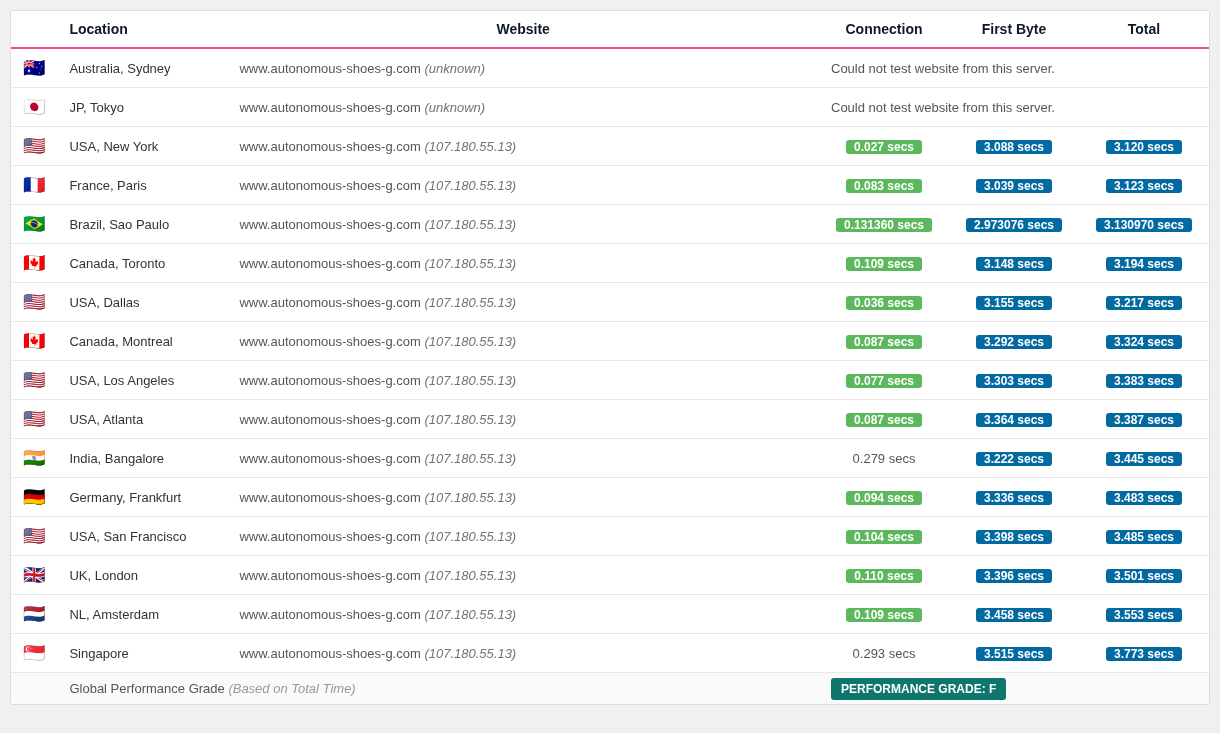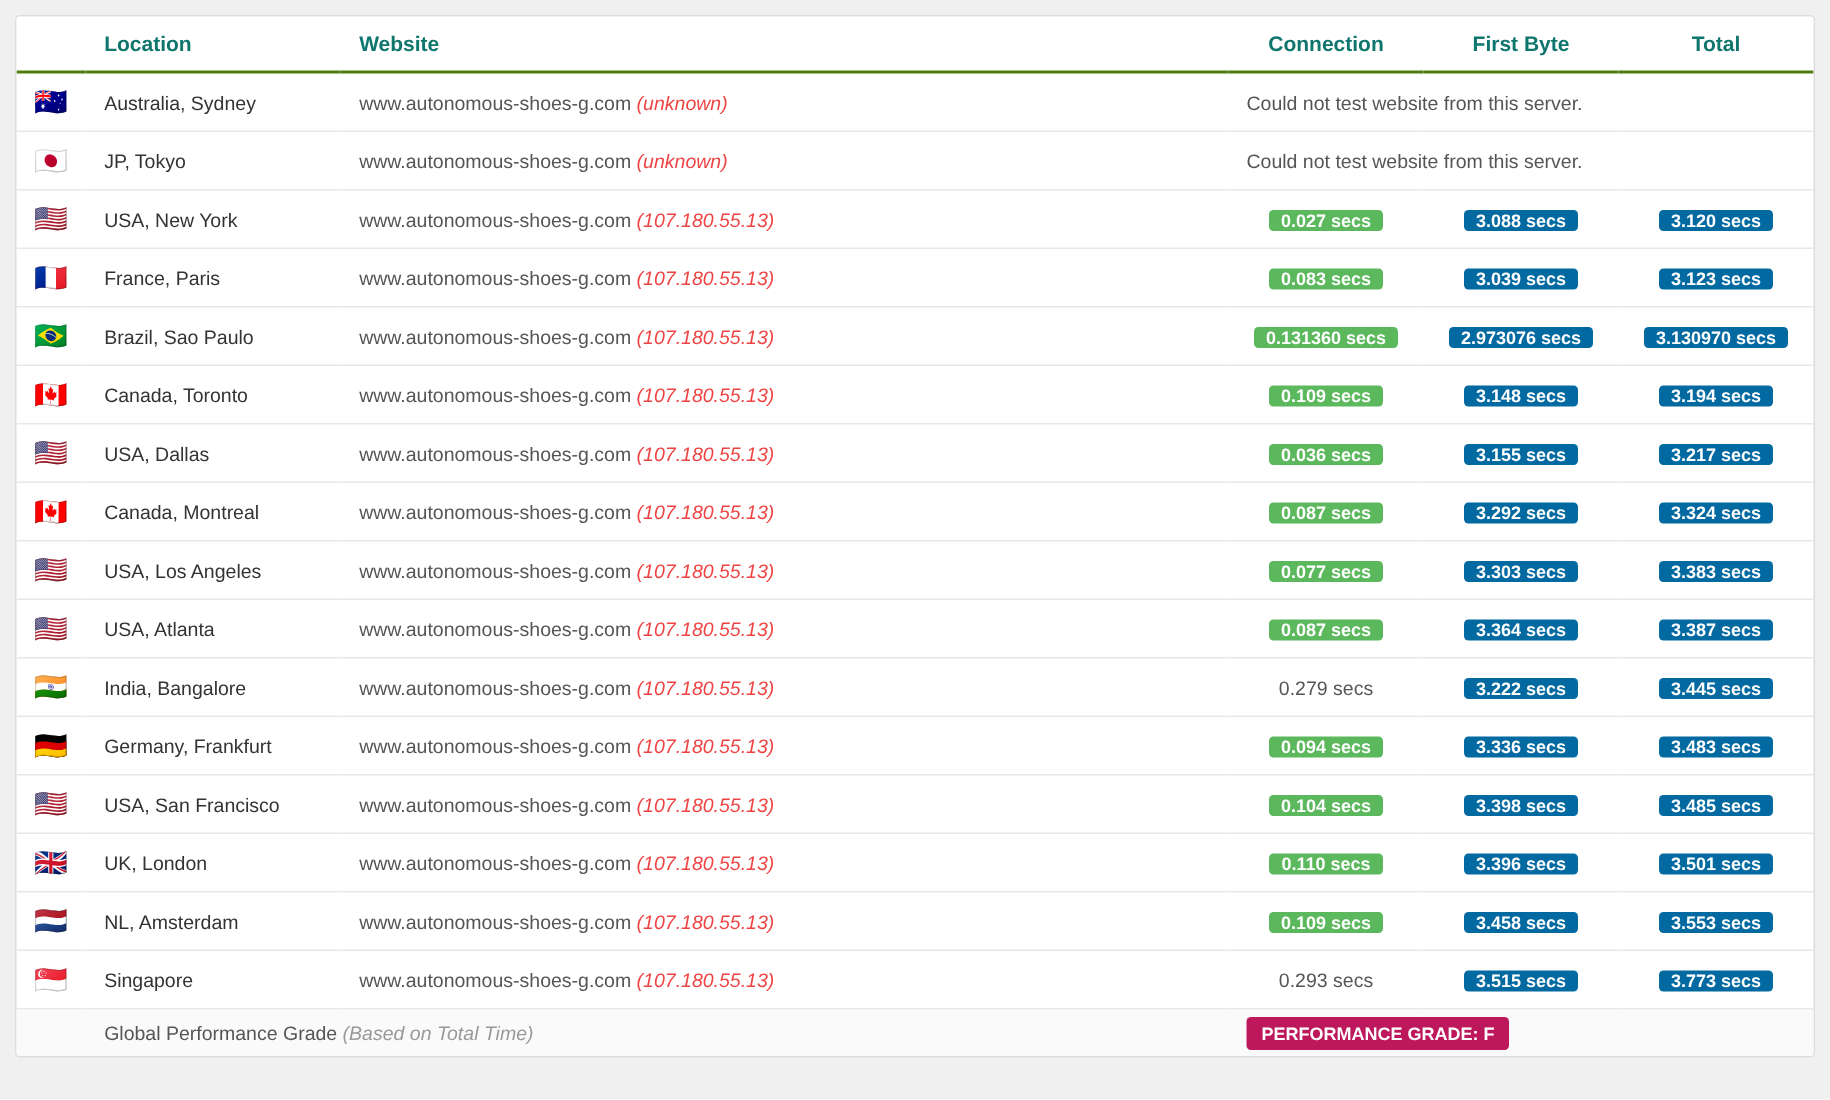--- a/index.html
+++ b/index.html
@@ -14,29 +14,29 @@
       border: 1px solid #ddd;
       border-radius: 3px;
       overflow: hidden;
     }
     table {
       width: 100%;
       border-collapse: collapse;
     }
     thead th {
       background: #fff;
-      border-bottom: 2px solid #4d7c0f;
+      border-bottom: 2px solid #ec4899;
       padding: 10px 12px;
       text-align: center;
       font-weight: bold;
       font-size: 14px;
-      color: #0f766e;
+      color: #0f172a;
     }
     thead th:nth-child(2) { text-align: left; }
-    thead th:nth-child(3) { text-align: left; }
+    thead th:nth-child(3) { text-align: center; }
     tbody tr {
       border-bottom: 1px solid #e8e8e8;
     }
     tbody tr:last-child { border-bottom: none; }
     tbody td {
       padding: 8px 12px;
       vertical-align: middle;
     }
     .flag-cell {
       width: 40px;
@@ -44,37 +44,37 @@
       font-size: 18px;
     }
     .location-cell {
       width: 170px;
       color: #333;
     }
     .website-cell {
       color: #555;
     }
     .website-cell .url { color: #555; margin-top: 27px; }
-    .website-cell .ip { color: #ef4444; font-style: italic; }
+    .website-cell .ip { color: #737373; font-style: italic; }
     .connection-cell, .firstbyte-cell, .total-cell {
       text-align: center;
       width: 130px;
     }
     .badge {
       display: inline-block;
       padding: 0 8px;
       border-radius: 3px;
       font-size: 12px;
       font-weight: bold;
       color: white;
     }
     .badge-green { background: #5cb85c; }
     .badge-red { background: #0369a1; }
     .badge-perf {
-      background: #be185d;
+      background: #0f766e;
       padding: 4px 10px;
       border-radius: 3px;
       font-size: 12px;
       font-weight: bold;
       color: white;
       text-transform: uppercase;
     }
     .plain-text { color: #555; }
     .error-text { color: #555; }
     .avg-row td { 

